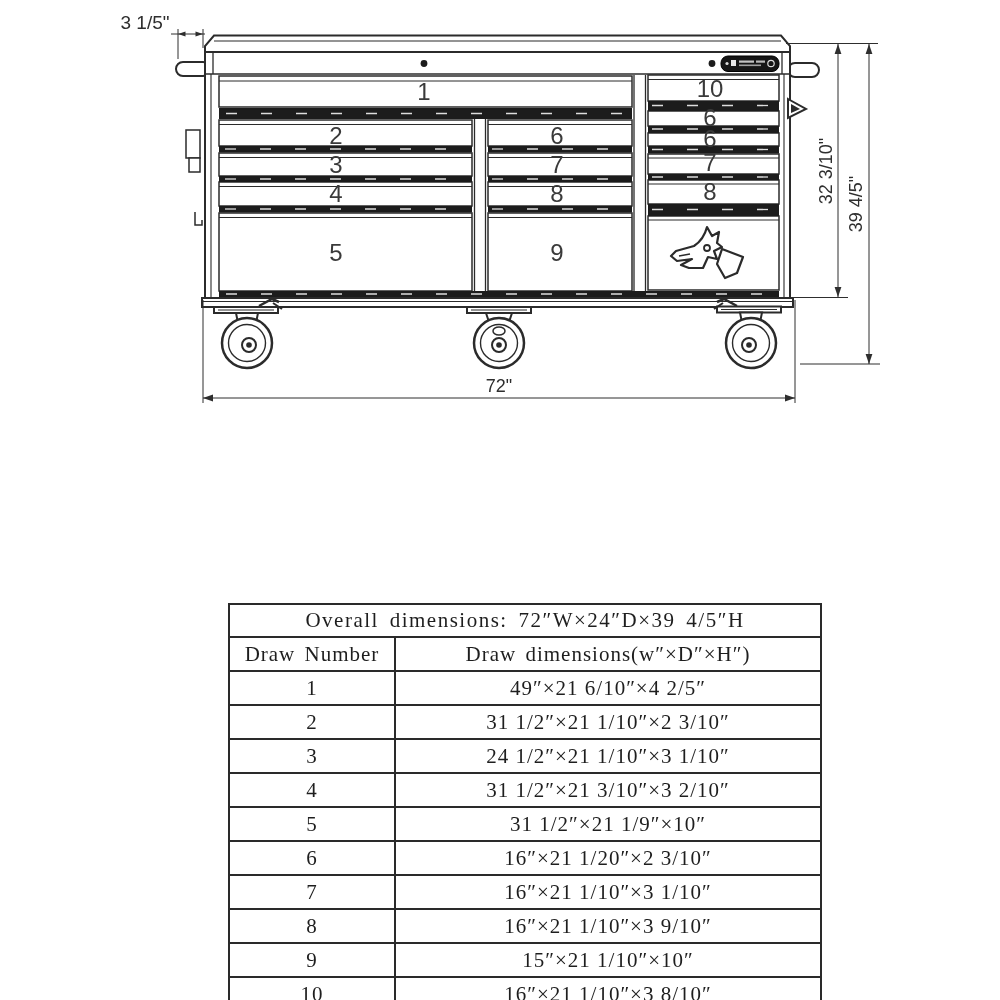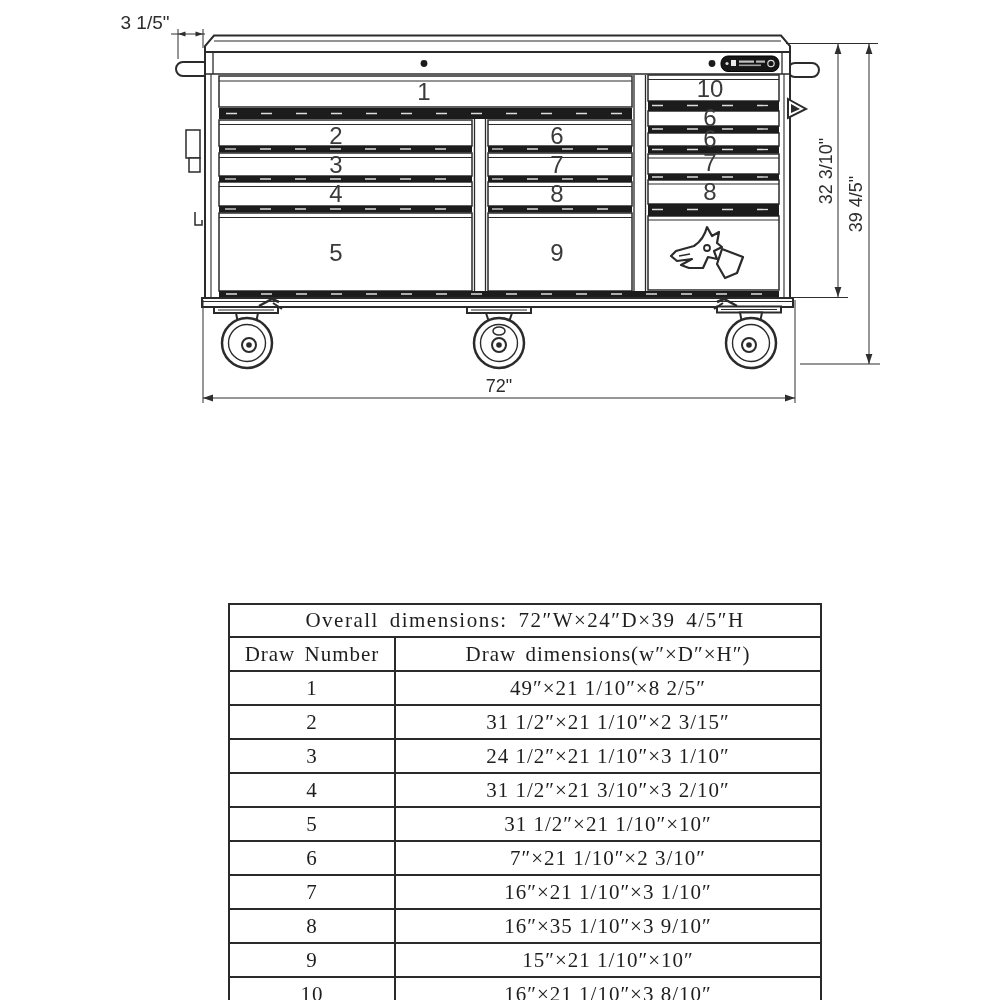--- a/index.html
+++ b/index.html
@@ -248,49 +248,49 @@
     <tbody>
       <tr>
         <td colspan="2" class="title-cell">Overall dimensions: 72″W×24″D×39 4/5″H</td>
       </tr>
       <tr>
         <td class="head-cell">Draw Number</td>
         <td class="head-cell">Draw dimensions(w″×D″×H″)</td>
       </tr>
       <tr>
         <td>1</td>
-        <td>49″×21 1/10″×8 2/5″</td>
+        <td>49″×21 6/10″×4 2/5″</td>
       </tr>
       <tr>
         <td>2</td>
-        <td>31 1/2″×21 1/10″×2 3/15″</td>
+        <td>31 1/2″×21 1/10″×2 3/10″</td>
       </tr>
       <tr>
         <td>3</td>
         <td>24 1/2″×21 1/10″×3 1/10″</td>
       </tr>
       <tr>
         <td>4</td>
         <td>31 1/2″×21 3/10″×3 2/10″</td>
       </tr>
       <tr>
         <td>5</td>
-        <td>31 1/2″×21 1/10″×10″</td>
+        <td>31 1/2″×21 1/9″×10″</td>
       </tr>
       <tr>
         <td>6</td>
-        <td>7″×21 1/10″×2 3/10″</td>
+        <td>16″×21 1/20″×2 3/10″</td>
       </tr>
       <tr>
         <td>7</td>
         <td>16″×21 1/10″×3 1/10″</td>
       </tr>
       <tr>
         <td>8</td>
-        <td>16″×35 1/10″×3 9/10″</td>
+        <td>16″×21 1/10″×3 9/10″</td>
       </tr>
       <tr>
         <td>9</td>
         <td>15″×21 1/10″×10″</td>
       </tr>
       <tr>
         <td>10</td>
         <td>16″×21 1/10″×3 8/10″</td>
       </tr>
     </tbody>

